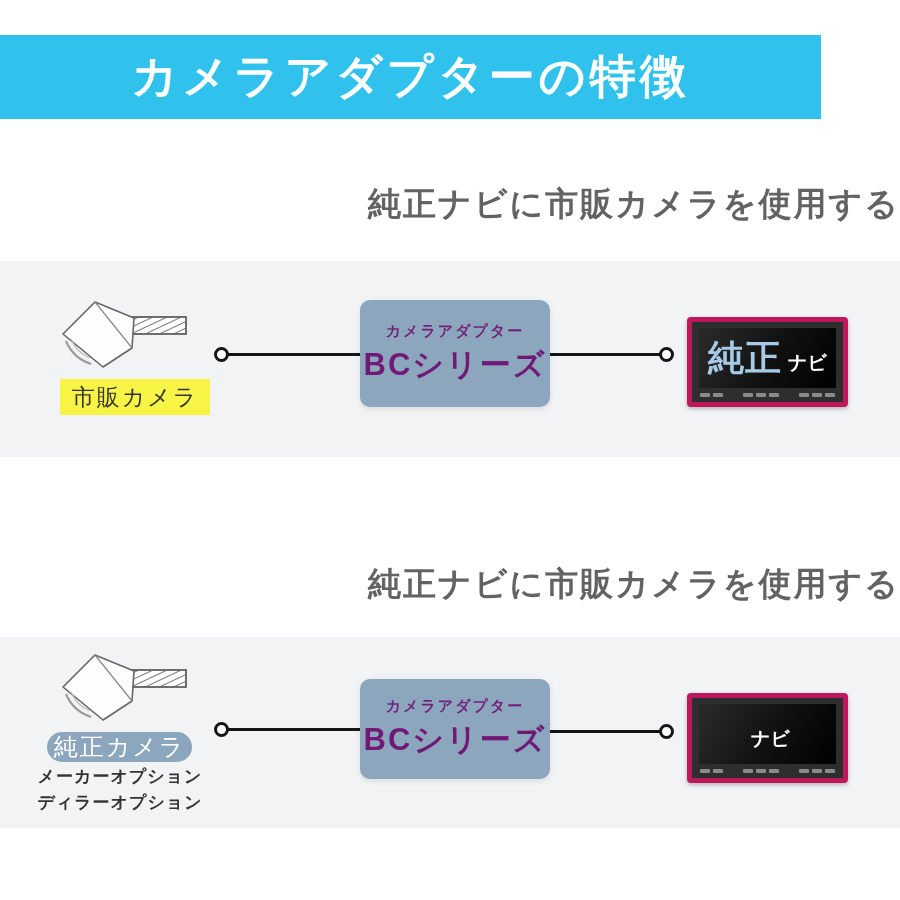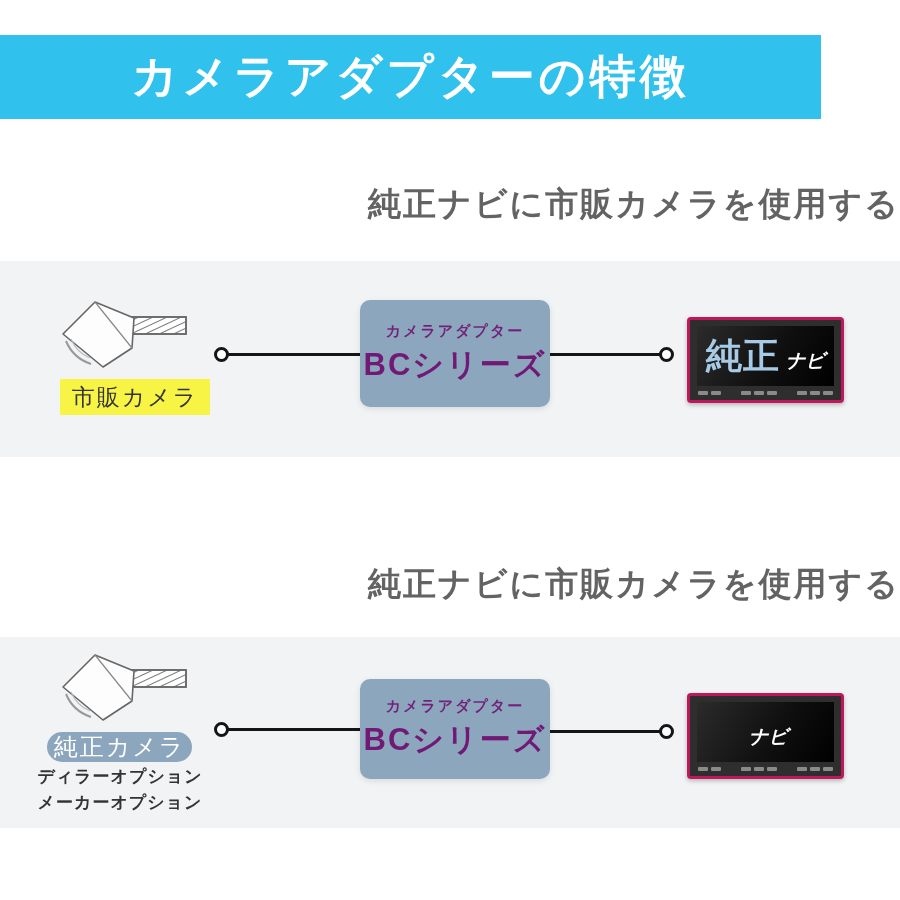--- a/index.html
+++ b/index.html
@@ -76,34 +76,34 @@
     display:flex;flex-direction:column;align-items:center;justify-content:center;
     color:#701a75;box-shadow:0 2px 6px rgba(0,0,0,0.10);
   }
   .adapter-1{left:360px;top:300px;height:107px;}
   .adapter-2{left:360px;top:679px;height:100px;}
   .adapter-type{font-size:15px;font-weight:700;letter-spacing:2px;opacity:.95;}
   .adapter-name{font-size:31px;font-weight:800;letter-spacing:2px;margin-top:3px;}
 
   
   .navi{
-    width:151px;height:80px;background:#2e2e2e;border:3px solid #be185d;
+    width:151px;height:80px;background:#2e2e2e;border:5px solid #be185d;
     border-radius:4px;box-shadow:0 2px 4px rgba(0,0,0,0.25);
   }
   .navi-1{left:687px;top:317px;}
   .navi-2{left:687px;top:693px;}
   .navi-screen{
     position:absolute;left:7px;right:7px;top:6px;bottom:14px;
     background:linear-gradient(120deg,#2b2b2b 0%,#101010 55%,#000000 100%);
     display:flex;align-items:center;justify-content:center;
   }
   .navi-main{font-size:36px;font-weight:800;letter-spacing:1px;}
   .navi-main-blue{color:var(--navi_genuine,#a7cbe6);}
   .navi-main-yellow{color:var(--navi_aftermarket,#f4ed3e);}
-  .navi-sub{font-size:19px;font-weight:800;color:#ffffff;margin-left:6px;margin-top:10px;font-style:italic;}
+  .navi-sub{font-size:19px;font-weight:800;color:#ffffff;margin-left:6px;margin-top:10px;}
   .navi-strip{
     position:absolute;left:8px;right:8px;bottom:3px;height:8px;
     display:flex;align-items:center;justify-content:space-between;
   }
   .btn-group{display:flex;gap:3px;}
   .navi-btn{width:10px;height:4px;background:#8a8a8a;border-radius:1px;}
 </style>
 </head>
 <body>
 
@@ -177,22 +177,22 @@
   <rect x="77" y="21" width="54" height="17" fill="#ffffff" stroke="#666" stroke-width="1.5"></rect>
   <rect x="77" y="21" width="54" height="17" fill="url(#hatch2)" stroke="#666" stroke-width="1.5"></rect>
   <polygon points="40,6 79,22 77,52 48,71 8,38" fill="#fdfdfd" stroke="#666" stroke-width="1.6" stroke-linejoin="round"></polygon>
   <line x1="40" y1="6" x2="77" y2="52" stroke="#888" stroke-width="1.2"></line>
   <path d="M 11 45 Q 18 62 36 68" fill="none" stroke="#999" stroke-width="2"></path>
   <path d="M 16 43 Q 22 57 35 62" fill="none" stroke="#bbb" stroke-width="1.2"></path>
 </svg>
 
 <div class="abs camera-label camera-label-blue">純正カメラ</div>
 <div class="abs camera-options">
+  <div>メーカーオプション</div>
   <div>ディラーオプション</div>
-  <div>メーカーオプション</div>
 </div>
 
 <div class="abs wire wire-2l"></div>
 <div class="abs node node-2l"></div>
 <div class="abs wire wire-2r"></div>
 <div class="abs node node-2r"></div>
 
 <div class="abs adapter adapter-2">
   <div class="adapter-type">カメラアダプター</div>
   <div class="adapter-name">BCシリーズ</div>

